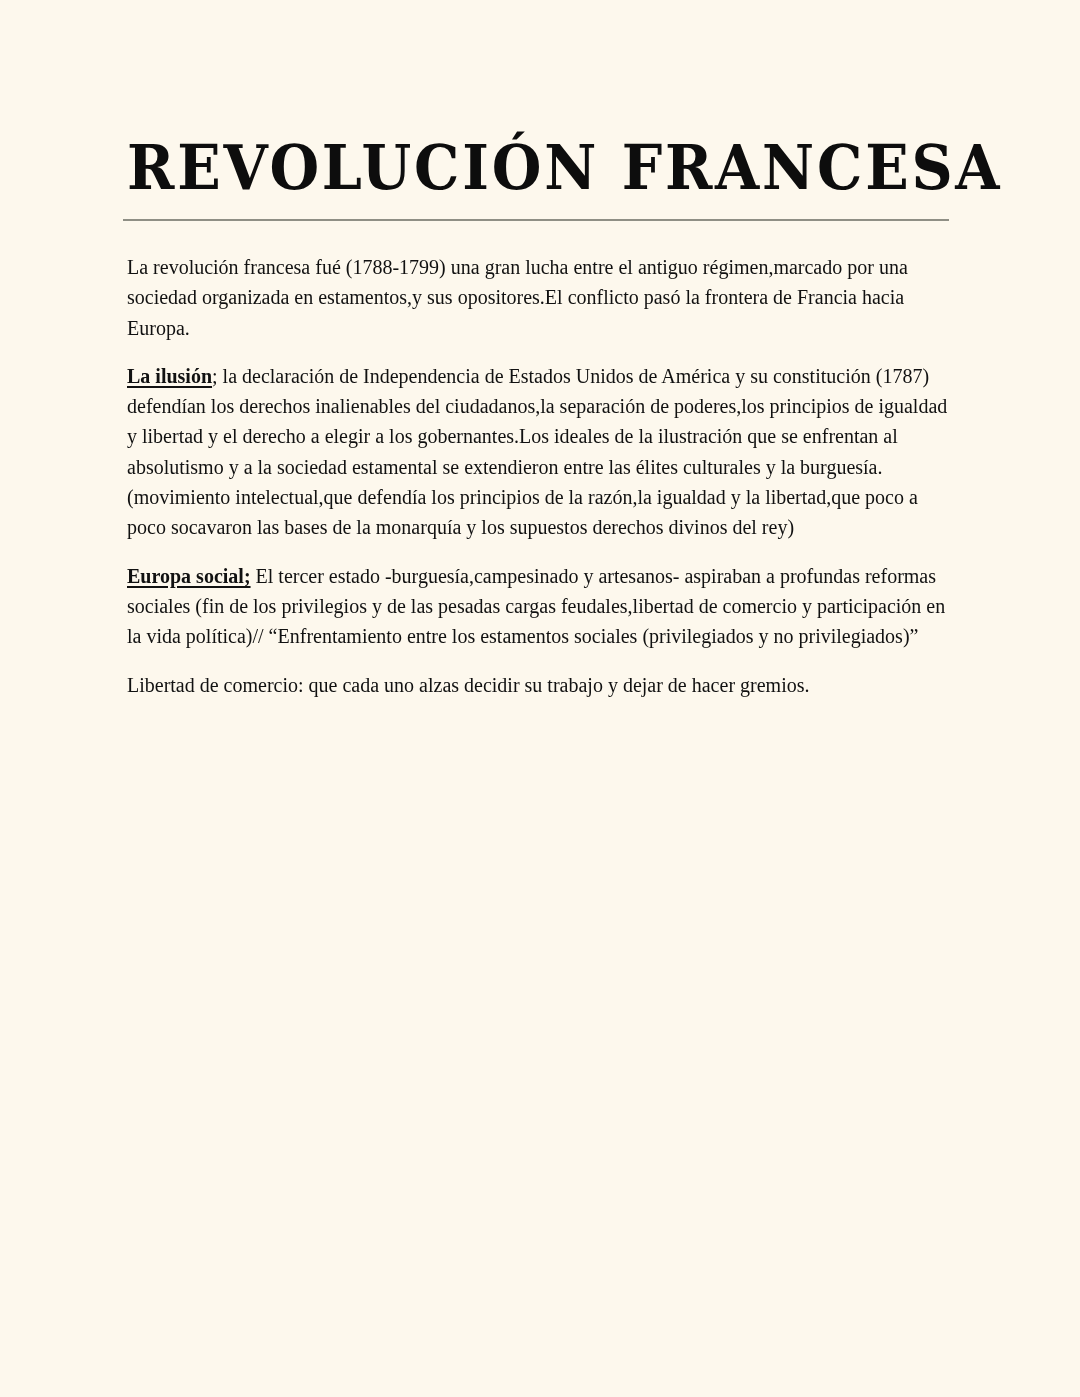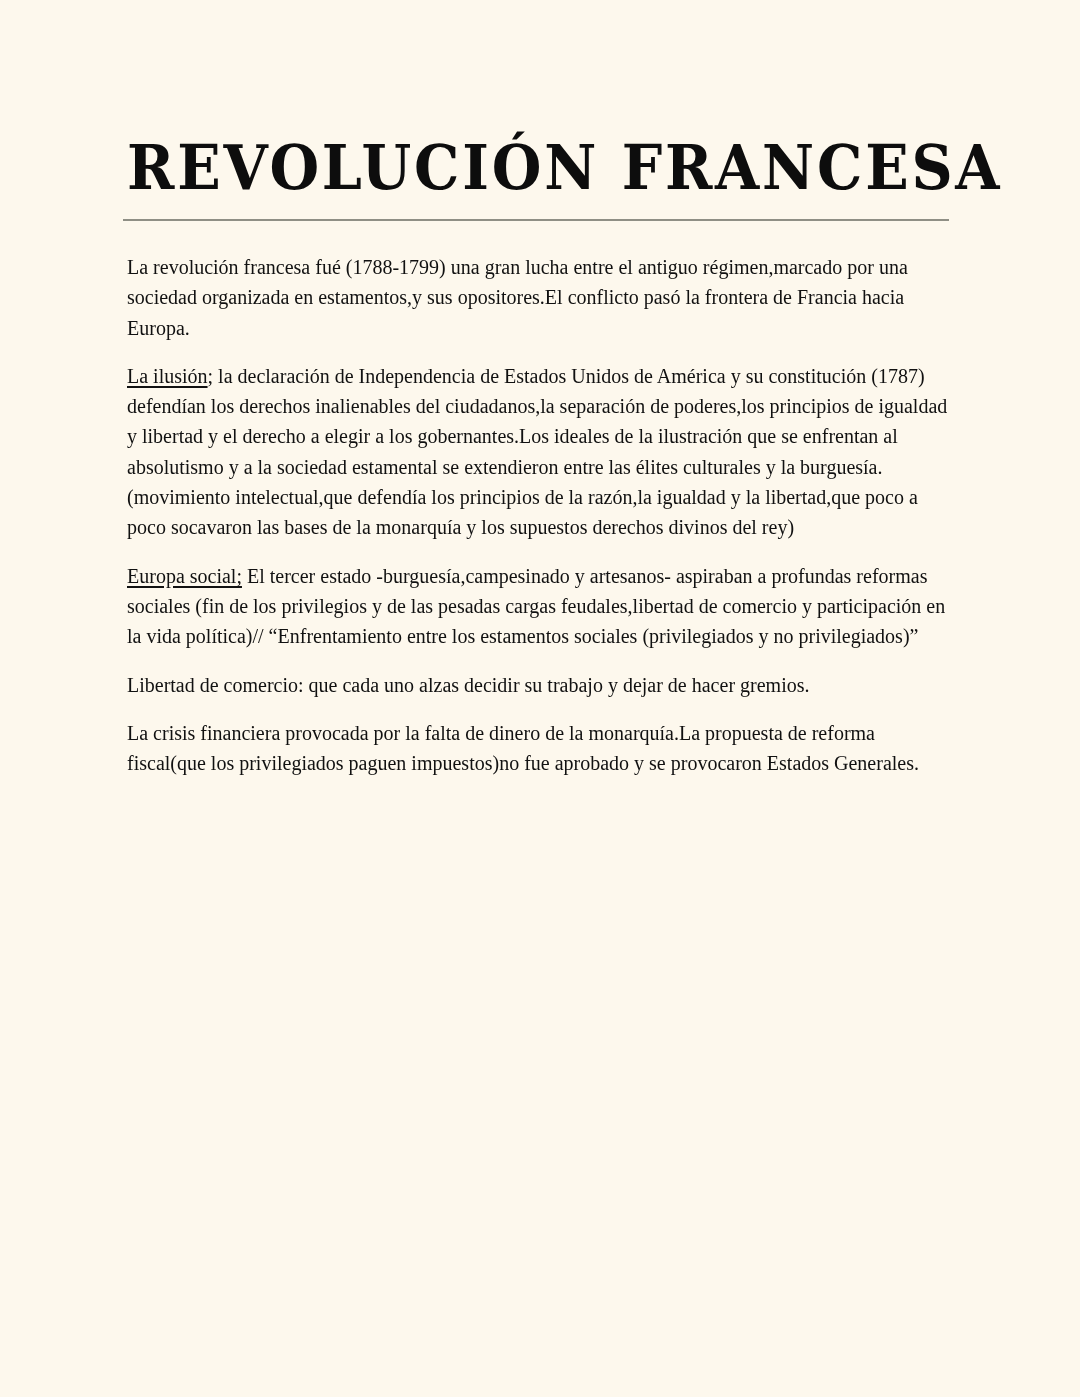--- a/index.html
+++ b/index.html
@@ -51,35 +51,34 @@
     margin: 0 0 18px 0;
     font-size: 20px;
     line-height: 30.3px;
   }
   h2 {
     margin: 4px 0 20px 0;
     font-weight: normal;
     font-size: 27px;
     line-height: 34px;
   }
-  .ul { text-decoration: underline; text-underline-offset: 3px; }
+  .ul { text-decoration: underline; text-underline-offset: 3px; font-weight: bold; }
 </style>
 </head>
 <body>
 
 <div class="page">
   <h1 class="title">REVOLUCIÓN FRANCESA</h1>
   <div class="rule"></div>
 
   <div class="content">
     <p>La revolución francesa fué (1788-1799) una gran lucha entre el antiguo régimen,marcado por una sociedad organizada en estamentos,y sus opositores.El conflicto pasó la frontera de Francia hacia Europa.</p>
 
 
     <p><span class="ul">La ilusión</span><span>;</span><span> la declaración de Independencia de Estados Unidos de América y su constitución (1787) defendían los derechos inalienables del ciudadanos,la separación de poderes,los principios de igualdad y libertad y el derecho a elegir a los gobernantes.Los ideales de la ilustración que se enfrentan al absolutismo y a la sociedad estamental se extendieron entre las élites culturales y la burguesía.(movimiento intelectual,que defendía los principios de la razón,la igualdad y la libertad,que poco a poco socavaron las bases de la monarquía y los supuestos derechos divinos del rey)</span></p>
 
     <p><span class="ul">Europa social;</span><span> El tercer estado -burguesía,campesinado y artesanos- aspiraban a profundas reformas sociales (fin de los privilegios y de las pesadas cargas feudales,libertad de comercio y participación en la vida política)// “Enfrentamiento entre los estamentos sociales (privilegiados y no privilegiados)”</span></p>
 
     <p>Libertad de comercio: que cada uno alzas decidir su trabajo y dejar de hacer gremios.</p>
 
 
-    <p>La crisis financiera provocada por la falta de dinero de la monarquía.La propuesta de reforma fiscal(que los privilegiados paguen impuestos)no fue aprobado y se provocaron Estados Generales.</p>
   </div>
 </div>
 
 </body></html>

